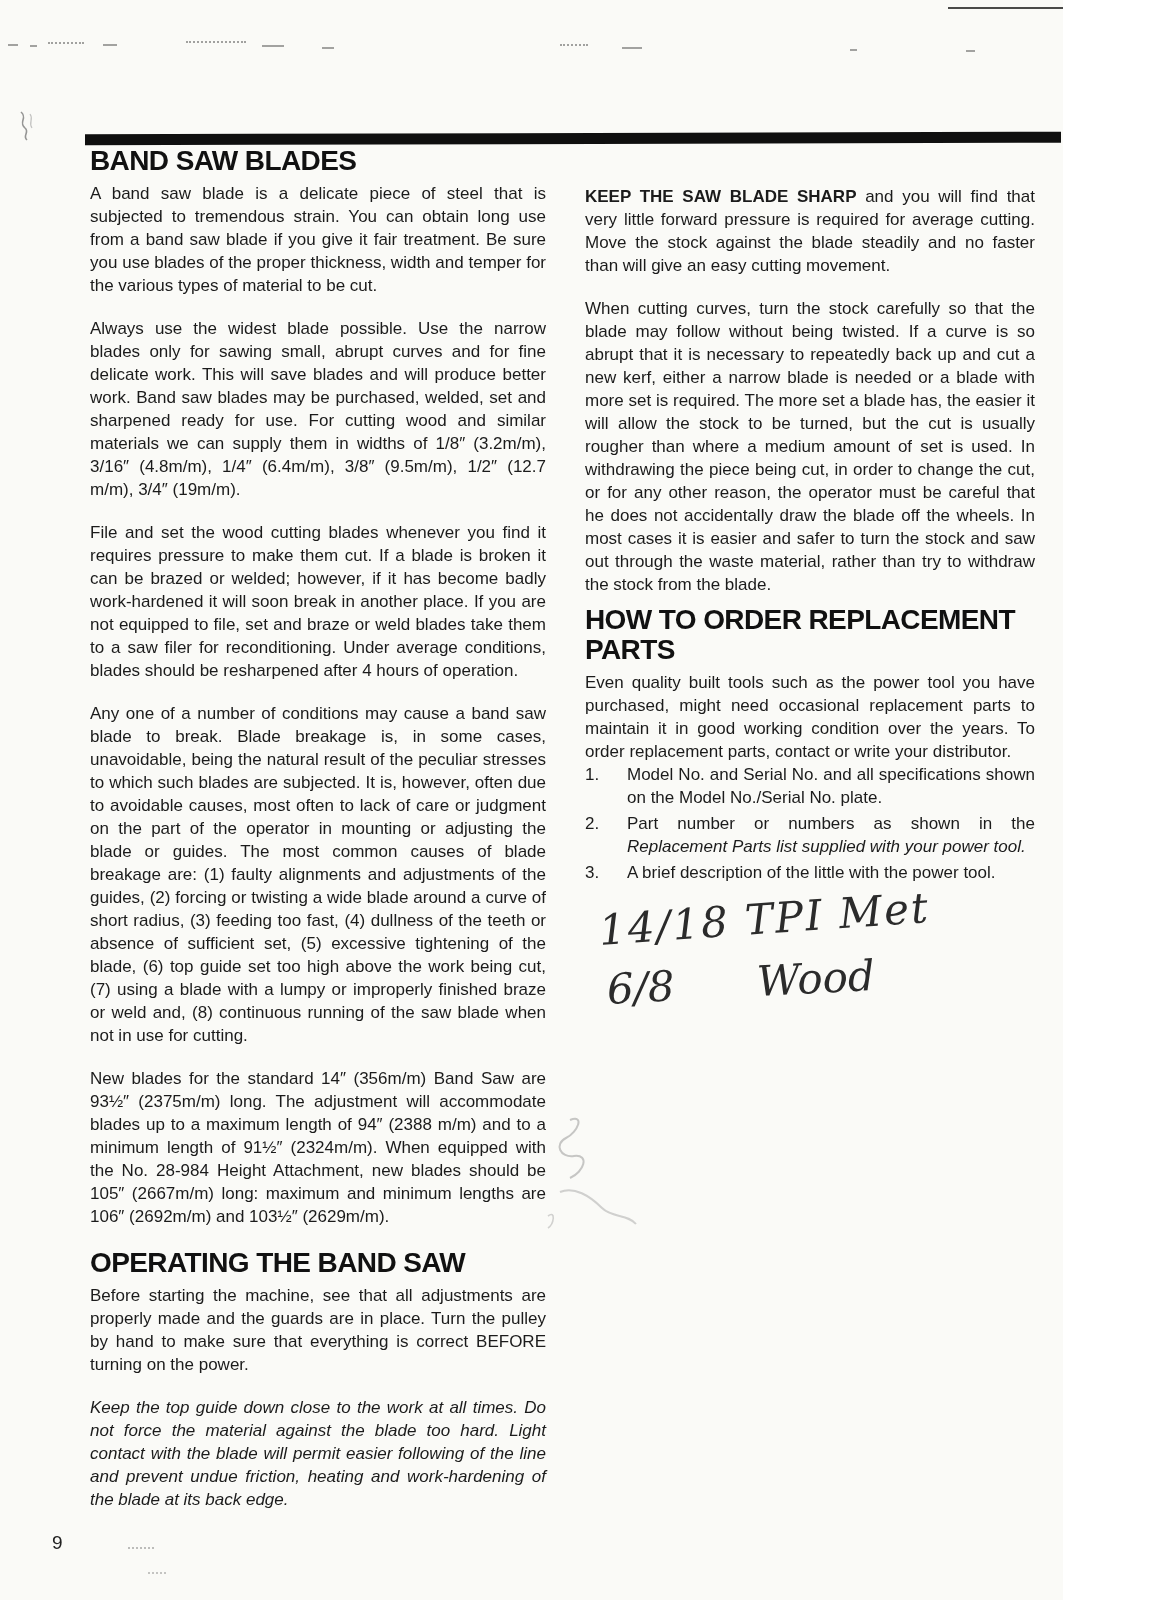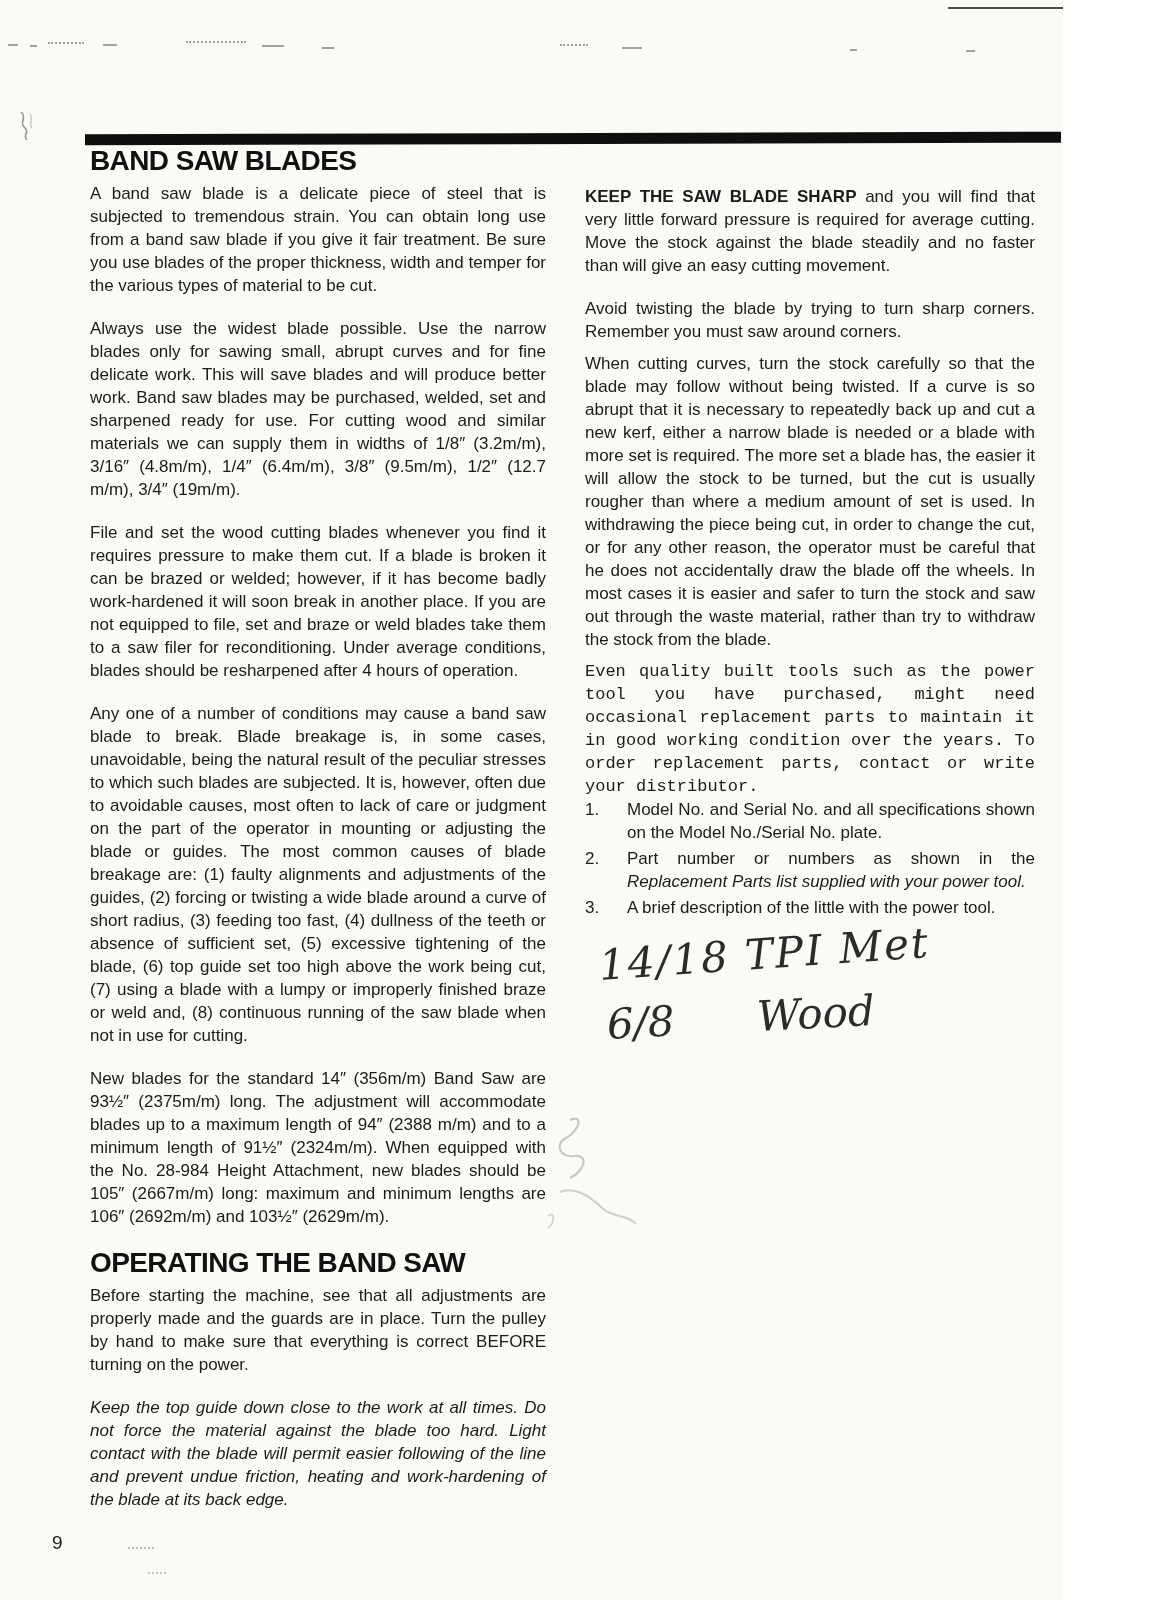--- a/index.html
+++ b/index.html
@@ -100,23 +100,23 @@
     <p class="body">File and set the wood cutting blades whenever you find it requires pressure to make them cut. If a blade is broken it can be brazed or welded; however, if it has become badly work-hardened it will soon break in another place. If you are not equipped to file, set and braze or weld blades take them to a saw filer for reconditioning. Under average conditions, blades should be resharpened after 4 hours of operation.</p>
     <p class="body">Any one of a number of conditions may cause a band saw blade to break. Blade breakage is, in some cases, unavoidable, being the natural result of the peculiar stresses to which such blades are subjected. It is, however, often due to avoidable causes, most often to lack of care or judgment on the part of the operator in mounting or adjusting the blade or guides. The most common causes of blade breakage are: (1) faulty alignments and adjustments of the guides, (2) forcing or twisting a wide blade around a curve of short radius, (3) feeding too fast, (4) dullness of the teeth or absence of sufficient set, (5) excessive tightening of the blade, (6) top guide set too high above the work being cut, (7) using a blade with a lumpy or improperly finished braze or weld and, (8) continuous running of the saw blade when not in use for cutting.</p>
     <p class="body">New blades for the standard 14″ (356m/m) Band Saw are 93½″ (2375m/m) long. The adjustment will accommodate blades up to a maximum length of 94″ (2388 m/m) and to a minimum length of 91½″ (2324m/m). When equipped with the No. 28-984 Height Attachment, new blades should be 105″ (2667m/m) long: maximum and minimum lengths are 106″ (2692m/m) and 103½″ (2629m/m).</p>
     <h1 class="section mid">OPERATING THE BAND SAW</h1>
     <p class="body">Before starting the machine, see that all adjustments are properly made and the guards are in place. Turn the pulley by hand to make sure that everything is correct BEFORE turning on the power.</p>
     <p class="body italic">Keep the top guide down close to the work at all times. Do not force the material against the blade too hard. Light contact with the blade will permit easier following of the line and prevent undue friction, heating and work-hardening of the blade at its back edge.</p>
   </div>
 
   <div class="col col-right">
     <p class="body first-right"><span class="lead-bold">KEEP THE SAW BLADE SHARP</span><span> and you will find that very little forward pressure is required for average cutting. Move the stock against the blade steadily and no faster than will give an easy cutting movement.</span></p>
-    <p class="body tight">Avoid twisting the blade by trying to turn sharp corners. Remember you must saw around corners.</p>
     <p class="body tight">When cutting curves, turn the stock carefully so that the blade may follow without being twisted. If a curve is so abrupt that it is necessary to repeatedly back up and cut a new kerf, either a narrow blade is needed or a blade with more set is required. The more set a blade has, the easier it will allow the stock to be turned, but the cut is usually rougher than where a medium amount of set is used. In withdrawing the piece being cut, in order to change the cut, or for any other reason, the operator must be careful that he does not accidentally draw the blade off the wheels. In most cases it is easier and safer to turn the stock and saw out through the waste material, rather than try to withdraw the stock from the blade.</p>
-    <p class="body" style="margin-bottom:0;font-family:Liberation Mono, monospace;">Even quality built tools such as the power tool you have purchased, might need occasional replacement parts to maintain it in good working condition over the years. To order replacement parts, contact or write your distributor.</p>
+    <h1 class="section mid">HOW TO ORDER REPLACEMENT PARTS</h1>
+    <p class="body" style="margin-bottom:0;">Even quality built tools such as the power tool you have purchased, might need occasional replacement parts to maintain it in good working condition over the years. To order replacement parts, contact or write your distributor.</p>
 
     <div class="list-row">
       <span class="list-num">1.</span>
       <span class="list-text"><span>Model No. and Serial No. and all specifications shown on the Model No./Serial No. plate.</span><span class="italic"></span></span>
     </div>
     <div class="list-row">
       <span class="list-num">2.</span>
       <span class="list-text"><span>Part number or numbers as shown in the </span><span class="italic">Replacement Parts list supplied with your power tool.</span></span>
     </div>
     <div class="list-row">

